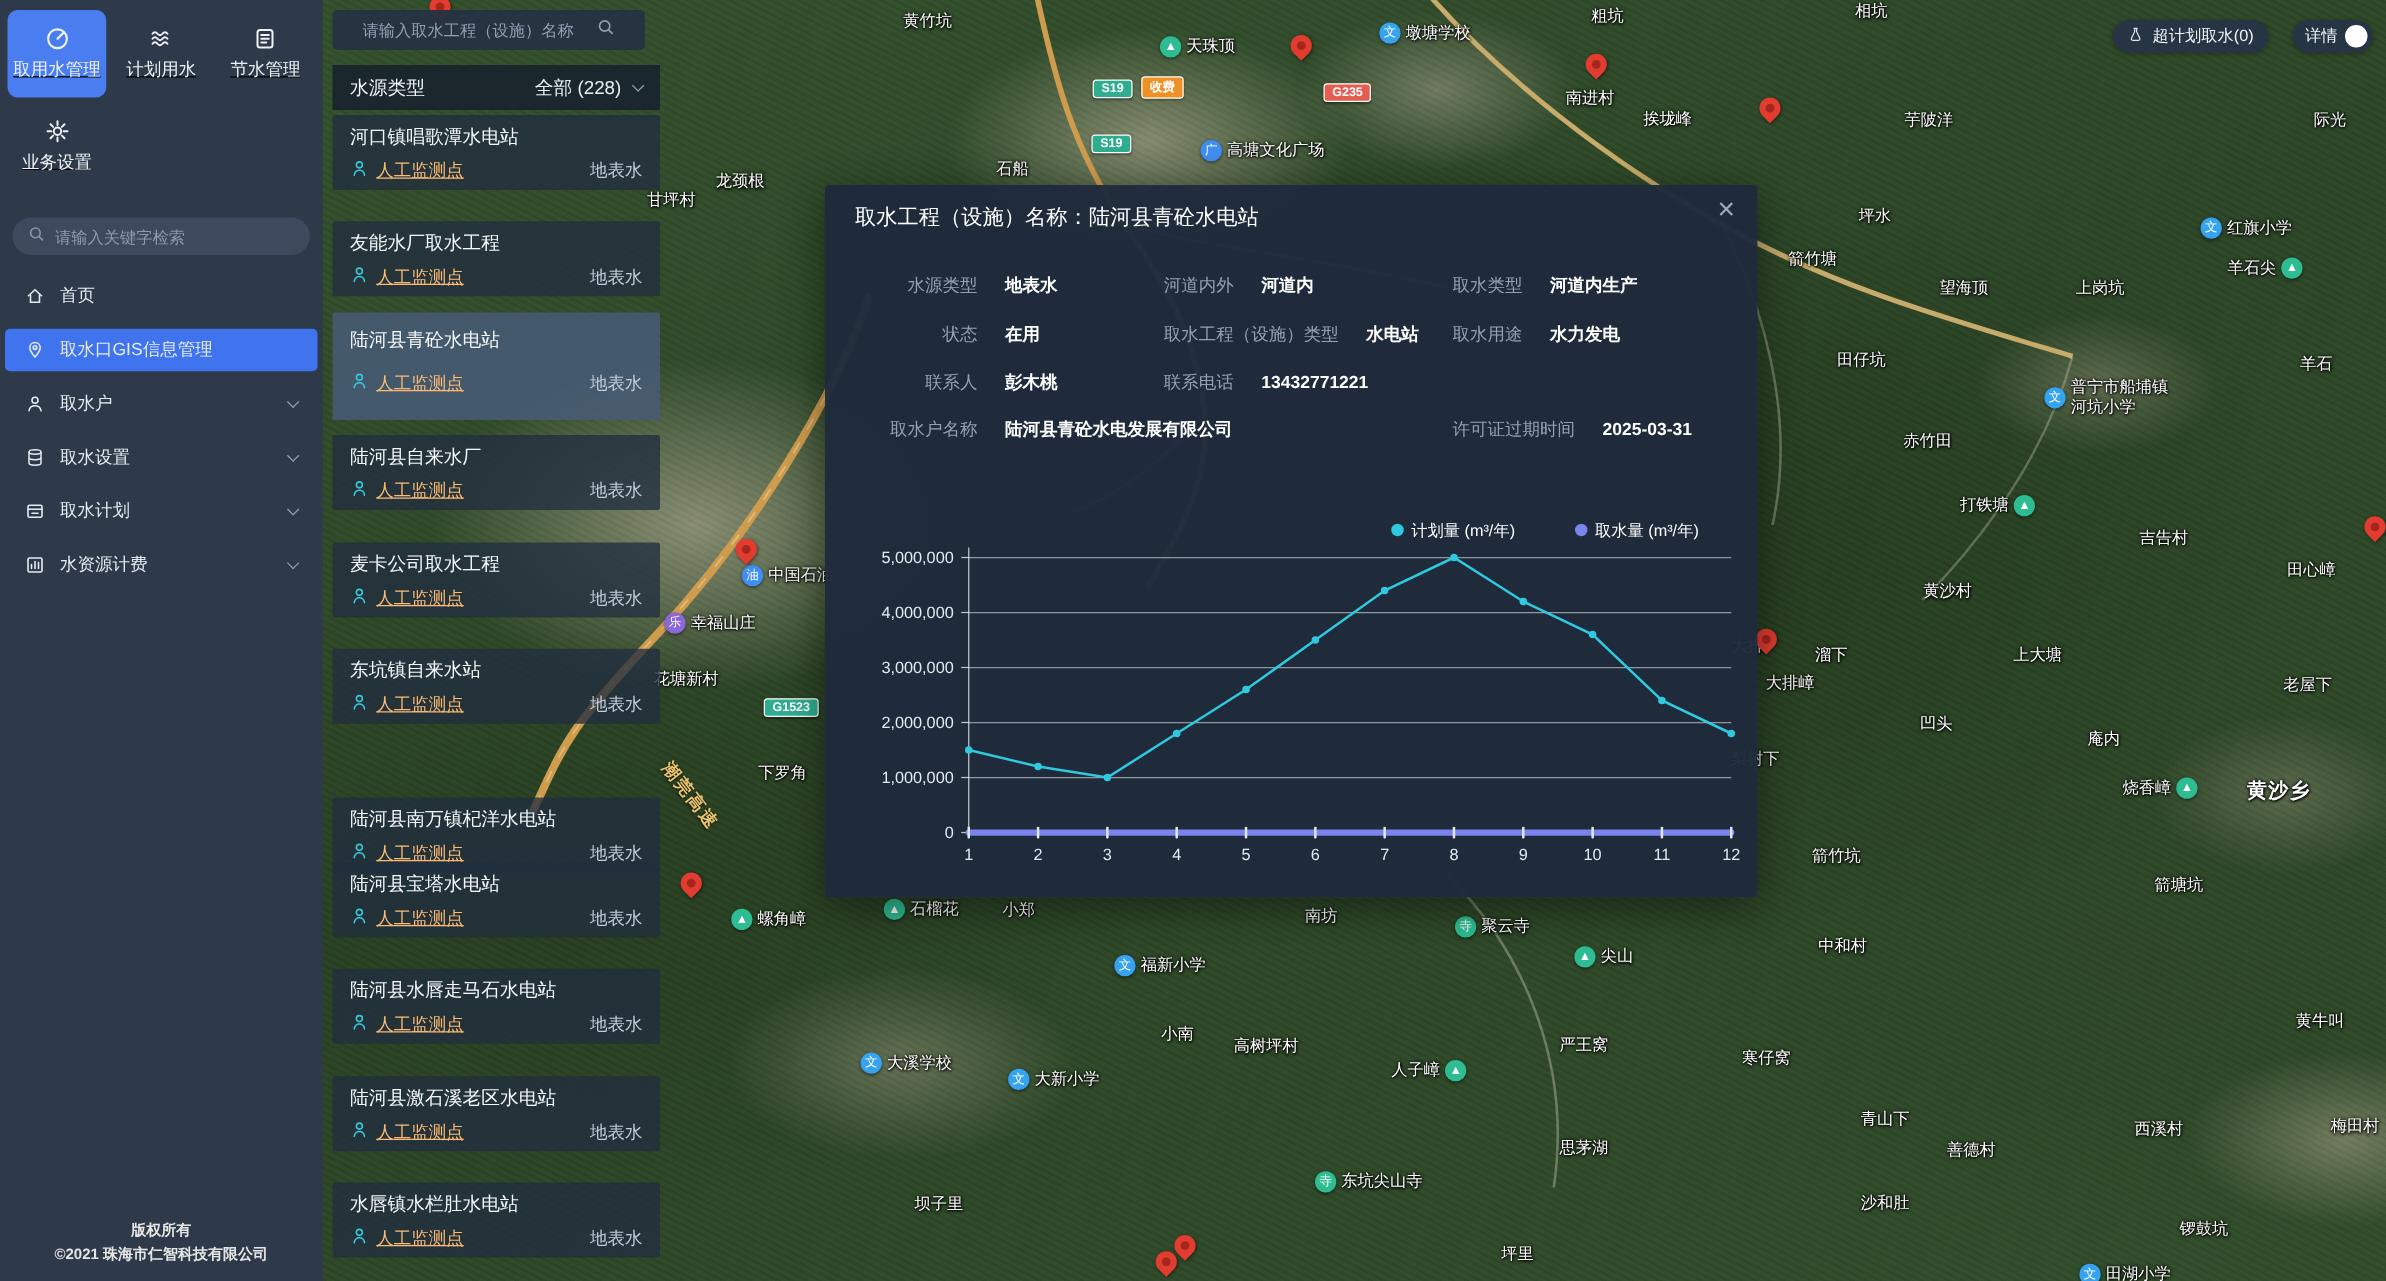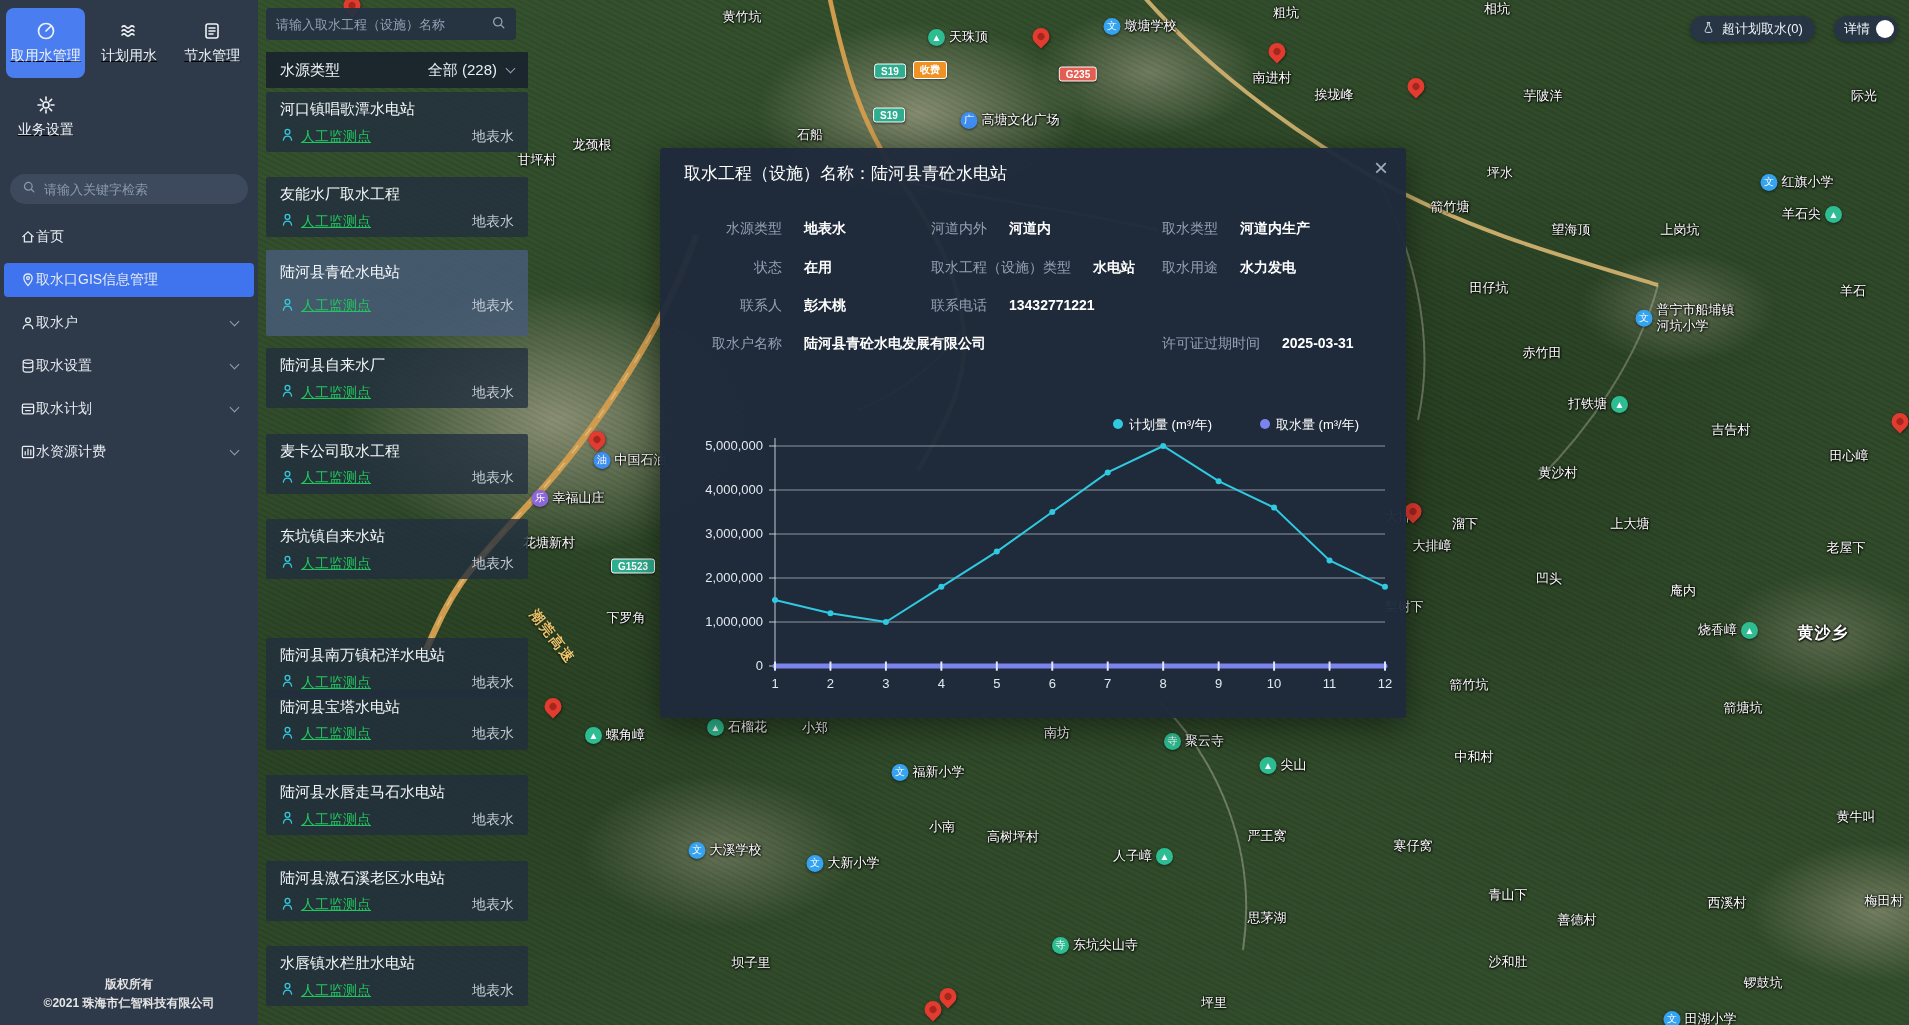--- a/index.html
+++ b/index.html
@@ -49,46 +49,46 @@
   .module { height:70px; border-radius:8px; display:flex; flex-direction:column; align-items:center; justify-content:center;
     gap:6px; color:#eef2f7; font-size:14px; cursor:pointer; }
   .module.active { background:#4a7df0; }
   .module .ico svg { width:20px; height:20px; display:block; }
   .side-search { margin:22px 10px 0; height:30px; background:#3d4a5e; border-radius:15px; display:flex; align-items:center;
     padding:0 12px; gap:8px; color:#8b99ad; }
   .side-search svg { width:14px; height:14px; }
   .side-search input { background:transparent; border:none; outline:none; color:#dfe6ee; font-size:13px; width:100%; }
   .side-search input::placeholder { color:#8b99ad; }
   .menu { margin-top:16px; padding:0 4px; display:flex; flex-direction:column; gap:9px; }
-  .menu-item { height:34px; display:flex; align-items:center; padding:0 16px; color:#e6ebf2; font-size:14px; 
+  .menu-item { height:34px; display:flex; align-items:center; padding:0 16px; color:#e6ebf2; font-size:14px; gap:12px;
     border-radius:4px; cursor:pointer; }
   .menu-item.active { background:#3f74ee; }
   .menu-item .ico svg { width:16px; height:16px; display:block; }
   .chev { width:7px; height:7px; border-right:1.5px solid #93a1b4; border-bottom:1.5px solid #93a1b4;
     transform:rotate(45deg); margin-left:auto; margin-top:-4px; }
   .side-footer { margin-top:auto; padding:0 0 12px; text-align:center; color:#e5e5e5; font-size:12px; line-height:1.6;font-weight:bold; }
 
   
   .station-panel { position:absolute; left:266px; top:0; width:262px; height:100%; z-index:5; }
   .p-search { position:absolute; top:8px; left:0; width:250px; height:32px; background:rgba(38,50,66,.95); border-radius:4px;
-    display:flex; align-items:center; padding:0 10px; gap:8px; color:#8fa0b3; }
+    display:flex; align-items:center; padding:0 24px; gap:8px; color:#8fa0b3; }
   .p-search input { flex:1; background:transparent; border:none; outline:none; color:#dfe6ee; font-size:13px; min-width:0; }
   .p-search input::placeholder { color:#8fa0b3; }
   .p-search svg { width:15px; height:15px; flex:0 0 15px; }
   .p-filter { position:absolute; top:52px; left:0; width:262px; height:36px; background:rgba(24,33,46,.88);
     display:flex; align-items:center; padding:0 14px; color:#f2f5f9; font-size:15px; gap:6px; }
   .p-filter .fv { margin-left:auto; color:#e8edf3; }
   .card { position:absolute; left:0; width:262px; height:60px; background:rgba(33,46,63,.78); padding:8px 14px; cursor:pointer;
     border-radius:2px; }
   .card.selected { background:rgba(72,92,119,.85); height:86px; padding-top:13px; }
   .card .t { color:#f4f7fa; font-size:15px; margin-bottom:8px; white-space:nowrap; overflow:hidden; }
   .card.selected .t { margin-bottom:15px; }
   .card .r { display:flex; align-items:center; gap:6px; }
   .card .r svg { width:15px; height:15px; color:#35c8dc; }
-  .card .mon { color:#22c55e; font-size:14px; text-decoration:underline; }
+  .card .mon { color:#fdba74; font-size:14px; text-decoration:underline; }
   .card .src { margin-left:auto; color:#c3ccd8; font-size:14px; }
 
   
   .pill { position:absolute; height:26px; background:rgba(38,51,70,.92); border-radius:13px; display:flex; align-items:center;
     color:#f0f4f8; font-size:13px; z-index:9; box-shadow:0 1px 4px rgba(0,0,0,.3); }
   .pill.overplan { left:1690px; top:16px; padding:0 12px; gap:7px; }
   .pill.overplan svg { width:13px; height:13px; color:#dfe6ee; }
   .pill.detail { left:1834px; top:16px; padding:0 4px 0 10px; gap:6px; }
   .toggle { width:18px; height:18px; border-radius:50%; background:#fff; }
 

